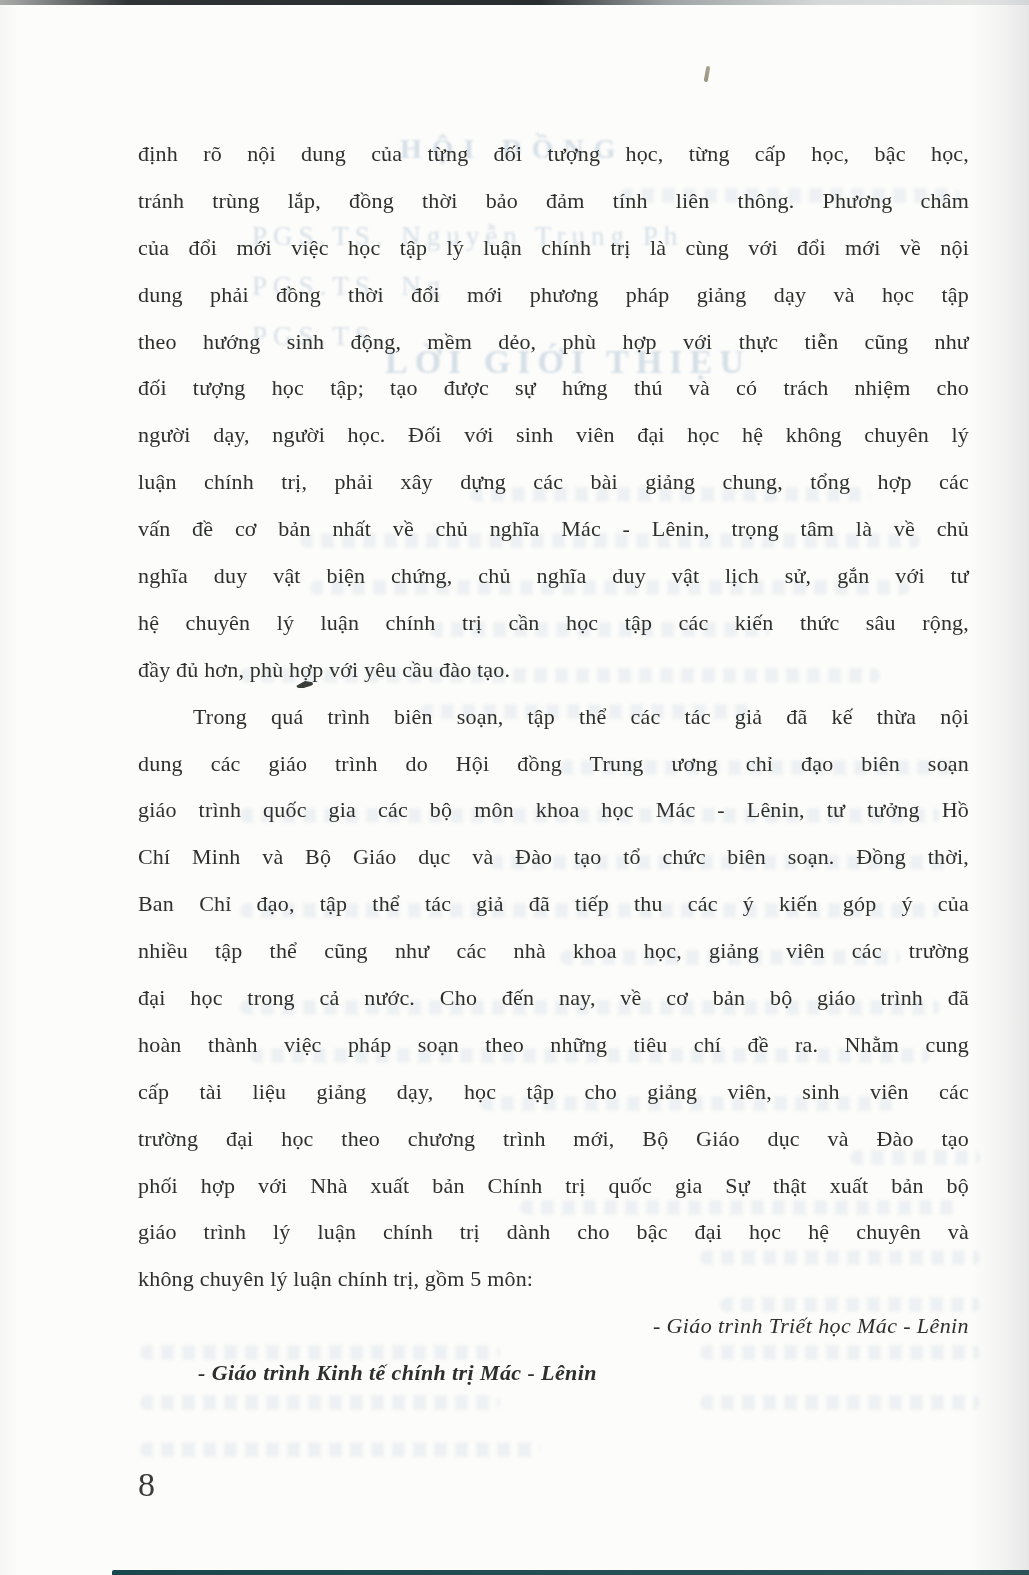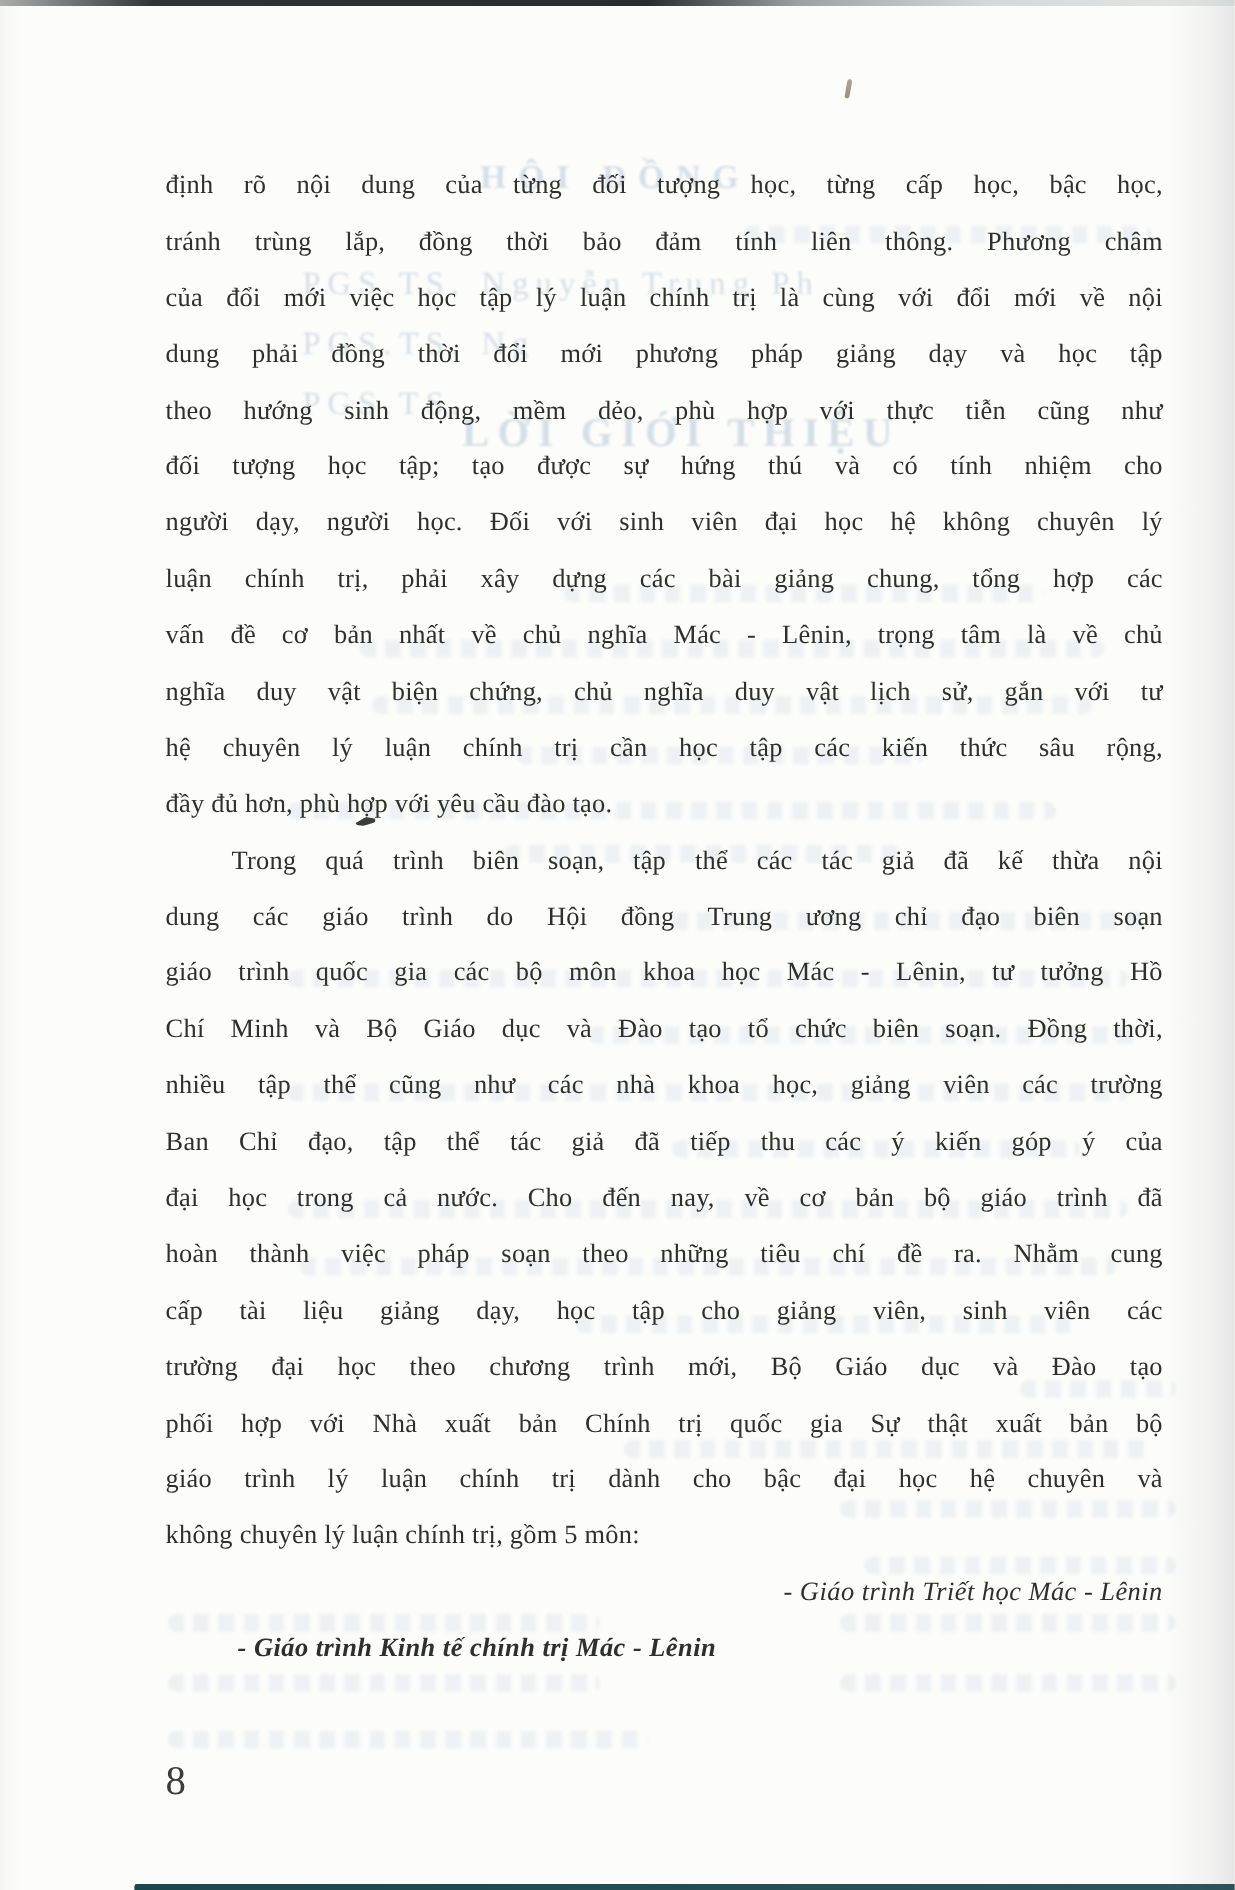--- a/index.html
+++ b/index.html
@@ -104,33 +104,33 @@
 
   <div class="edge-top"></div>
   <div class="edge-bottom"></div>
 
   <div class="text-block">
       <div class="line just">định rõ nội dung của từng đối tượng học, từng cấp học, bậc học,</div>
       <div class="line just">tránh trùng lắp, đồng thời bảo đảm tính liên thông. Phương châm</div>
       <div class="line just">của đổi mới việc học tập lý luận chính trị là cùng với đổi mới về nội</div>
       <div class="line just">dung phải đồng thời đổi mới phương pháp giảng dạy và học tập</div>
       <div class="line just">theo hướng sinh động, mềm dẻo, phù hợp với thực tiễn cũng như</div>
-      <div class="line just">đối tượng học tập; tạo được sự hứng thú và có tính nhiệm cho</div>
+      <div class="line just">đối tượng học tập; tạo được sự hứng thú và có trách nhiệm cho</div>
       <div class="line just">người dạy, người học. Đối với sinh viên đại học hệ không chuyên lý</div>
       <div class="line just">luận chính trị, phải xây dựng các bài giảng chung, tổng hợp các</div>
       <div class="line just">vấn đề cơ bản nhất về chủ nghĩa Mác - Lênin, trọng tâm là về chủ</div>
       <div class="line just">nghĩa duy vật biện chứng, chủ nghĩa duy vật lịch sử, gắn với tư</div>
       <div class="line just">hệ chuyên lý luận chính trị cần học tập các kiến thức sâu rộng,</div>
       <div class="line">đầy đủ hơn, phù hợp với yêu cầu đào tạo.</div>
       <div class="line just" style="padding-left: 55px;">Trong quá trình biên soạn, tập thể các tác giả đã kế thừa nội</div>
       <div class="line just">dung các giáo trình do Hội đồng Trung ương chỉ đạo biên soạn</div>
       <div class="line just">giáo trình quốc gia các bộ môn khoa học Mác - Lênin, tư tưởng Hồ</div>
       <div class="line just">Chí Minh và Bộ Giáo dục và Đào tạo tổ chức biên soạn. Đồng thời,</div>
+      <div class="line just">Ban Chỉ đạo, tập thể tác giả đã tiếp thu các ý kiến góp ý của</div>
       <div class="line just">nhiều tập thể cũng như các nhà khoa học, giảng viên các trường</div>
-      <div class="line just">Ban Chỉ đạo, tập thể tác giả đã tiếp thu các ý kiến góp ý của</div>
       <div class="line just">đại học trong cả nước. Cho đến nay, về cơ bản bộ giáo trình đã</div>
       <div class="line just">hoàn thành việc pháp soạn theo những tiêu chí đề ra. Nhằm cung</div>
       <div class="line just">cấp tài liệu giảng dạy, học tập cho giảng viên, sinh viên các</div>
       <div class="line just">trường đại học theo chương trình mới, Bộ Giáo dục và Đào tạo</div>
       <div class="line just">phối hợp với Nhà xuất bản Chính trị quốc gia Sự thật xuất bản bộ</div>
       <div class="line just">giáo trình lý luận chính trị dành cho bậc đại học hệ chuyên và</div>
       <div class="line">không chuyên lý luận chính trị, gồm 5 môn:</div>
       <div class="line italic" style="padding-left: 60px; text-align: right;">- Giáo trình Triết học Mác - Lênin</div>
       <div class="line italic" style="padding-left: 60px; font-weight: bold;">- Giáo trình Kinh tế chính trị Mác - Lênin</div>
     </div>

